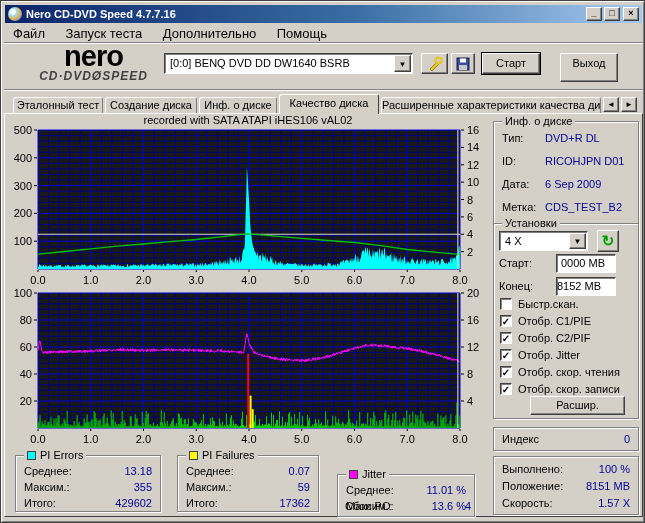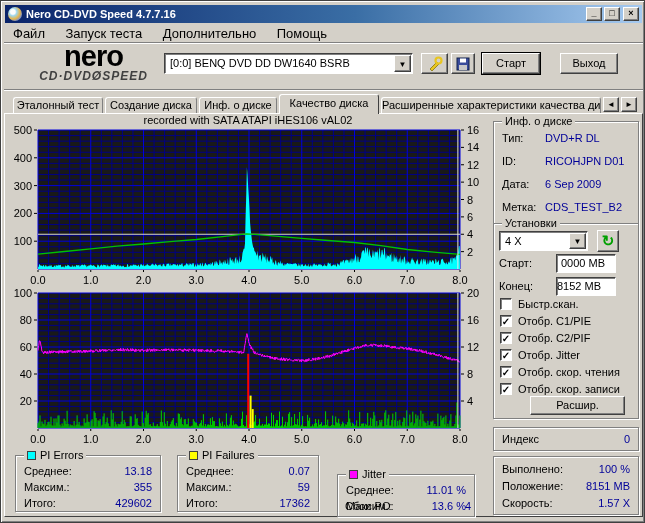--- a/index.html
+++ b/index.html
@@ -87,21 +87,21 @@
     </svg>
   </div>
   <div class="abs btn" style="left:450px;top:52px;width:24px;height:21px;">
     <svg width="14" height="14" style="margin-top:3px;">
       <rect x="1" y="1" width="12" height="12" fill="#3A4C9B" stroke="#10204A"></rect>
       <rect x="4" y="1.5" width="6" height="4" fill="#fff"></rect>
       <rect x="3" y="8" width="8" height="5" fill="#C8C8C8"></rect>
     </svg>
   </div>
   <div class="abs btn btn-default" style="left:481px;top:52px;width:58px;height:21px;line-height:19px;">Старт</div>
-  <div class="abs btn" style="left:559px;top:52px;width:58px;height:21px;line-height:19px;">Выход</div>
+  <div class="abs btn" style="left:559px;top:52px;width:58px;height:29px;line-height:19px;">Выход</div>
   <div class="abs groove" style="top:88px;"></div>
 
   <div class="tab" style="left:104px;width:92px;">Создание диска</div>
   <div class="tab" style="left:12px;width:90px;">Эталонный тест</div>
   <div class="tab" style="left:198px;width:78px;">Инф. о диске</div>
   <div class="tab active" style="left:278px;width:100px;">Качество диска</div>
   <div class="tab" style="left:380px;width:220px;">Расширенные характеристики качества дис</div>
   <div class="abs btn" style="left:602px;top:96px;width:16px;height:15px;font-size:8px;line-height:14px;z-index:4;">◄</div>
   <div class="abs btn" style="left:620px;top:96px;width:16px;height:15px;font-size:8px;line-height:14px;z-index:4;">►</div>
 

